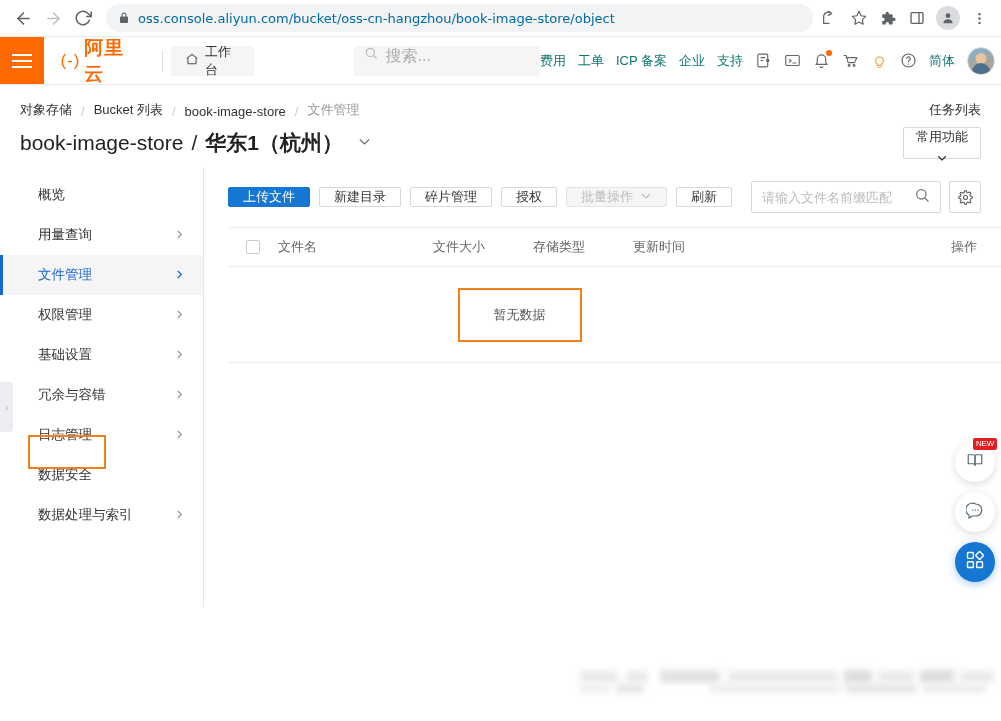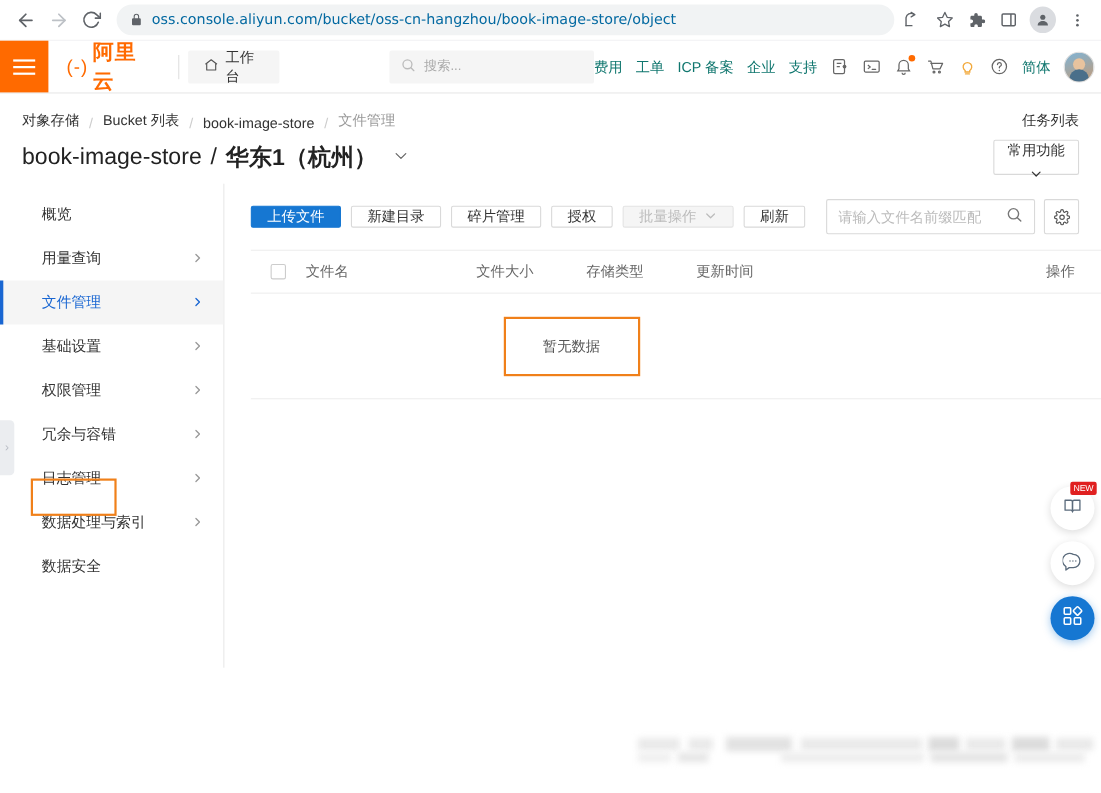--- a/index.html
+++ b/index.html
@@ -64,22 +64,22 @@
     display:inline-block; font-size: 17px; font-weight: normal; margin-right:2px;
   }
   .hdr-divider { width:1px; height:22px; background:#e0e0e0; margin:0 8px; align-self:center;}
   .workbench {
     display: flex; align-items: center; gap: 6px; height: 30px;
     background: #f5f5f5; padding: 0 14px; border-radius: 2px;
     font-size: 13px; color: #333; align-self: center; cursor: pointer;
   }
   .hdr-search {
     width: 200px; height: 30px; background: #f5f5f5; border-radius: 2px;
-    display: flex; align-items: center; gap: 8px; padding: 0 10px;
-    align-self: center; margin-left: 100px; color:#aaa; font-size: 12px;
+    display: flex; gap: 8px; padding: 0 10px;
+    align-self: center; margin-left: 100px; color:#aaa; font-size: 16px;
   }
   .hdr-right {
     margin-left: auto; display: flex; align-items: center;
     gap: 12px; padding-right: 6px; font-size: 13px; color: #0f766e;
   }
   .hdr-link { cursor: pointer; white-space: nowrap; }
   .hdr-ico { color: #666; display: flex; align-items: center; position: relative; cursor: pointer;}
   .badge-dot {
     position: absolute; top: -2px; right: -2px; width: 6px; height: 6px;
     border-radius: 50%; background: #ff6a00;
@@ -446,61 +446,61 @@
     </div>
     <div class="side-item active">
       <span>文件管理</span>
       <span class="chev">
         <svg width="11" height="11" viewBox="0 0 24 24" fill="none" stroke="currentColor" stroke-width="2.6" stroke-linecap="round" stroke-linejoin="round">
             <polyline points="9 5 16 12 9 19"></polyline>
           </svg>
       </span>
     </div>
     <div class="side-item">
+      <span>权限管理</span>
+      <span class="chev">
+        <svg width="11" height="11" viewBox="0 0 24 24" fill="none" stroke="currentColor" stroke-width="2.6" stroke-linecap="round" stroke-linejoin="round">
+            <polyline points="9 5 16 12 9 19"></polyline>
+          </svg>
+      </span>
+    </div>
+    <div class="side-item">
       <span>基础设置</span>
       <span class="chev">
         <svg width="11" height="11" viewBox="0 0 24 24" fill="none" stroke="currentColor" stroke-width="2.6" stroke-linecap="round" stroke-linejoin="round">
             <polyline points="9 5 16 12 9 19"></polyline>
           </svg>
       </span>
     </div>
     <div class="side-item">
-      <span>权限管理</span>
-      <span class="chev">
-        <svg width="11" height="11" viewBox="0 0 24 24" fill="none" stroke="currentColor" stroke-width="2.6" stroke-linecap="round" stroke-linejoin="round">
-            <polyline points="9 5 16 12 9 19"></polyline>
-          </svg>
-      </span>
-    </div>
-    <div class="side-item">
       <span>冗余与容错</span>
       <span class="chev">
         <svg width="11" height="11" viewBox="0 0 24 24" fill="none" stroke="currentColor" stroke-width="2.6" stroke-linecap="round" stroke-linejoin="round">
             <polyline points="9 5 16 12 9 19"></polyline>
           </svg>
       </span>
     </div>
     <div class="side-item">
       <span>日志管理</span>
       <span class="chev">
         <svg width="11" height="11" viewBox="0 0 24 24" fill="none" stroke="currentColor" stroke-width="2.6" stroke-linecap="round" stroke-linejoin="round">
             <polyline points="9 5 16 12 9 19"></polyline>
           </svg>
       </span>
     </div>
     <div class="side-item">
+      <span>数据安全</span>
+    </div>
+    <div class="side-item">
       <span>数据处理与索引</span>
       <span class="chev">
         <svg width="11" height="11" viewBox="0 0 24 24" fill="none" stroke="currentColor" stroke-width="2.6" stroke-linecap="round" stroke-linejoin="round">
             <polyline points="9 5 16 12 9 19"></polyline>
           </svg>
       </span>
-    </div>
-    <div class="side-item">
-      <span>数据安全</span>
     </div>
 
     <div class="side-annot"></div>
     <div class="collapse-handle">
       <span>›</span>
     </div>
   </div>
 
   <div class="content">
 

